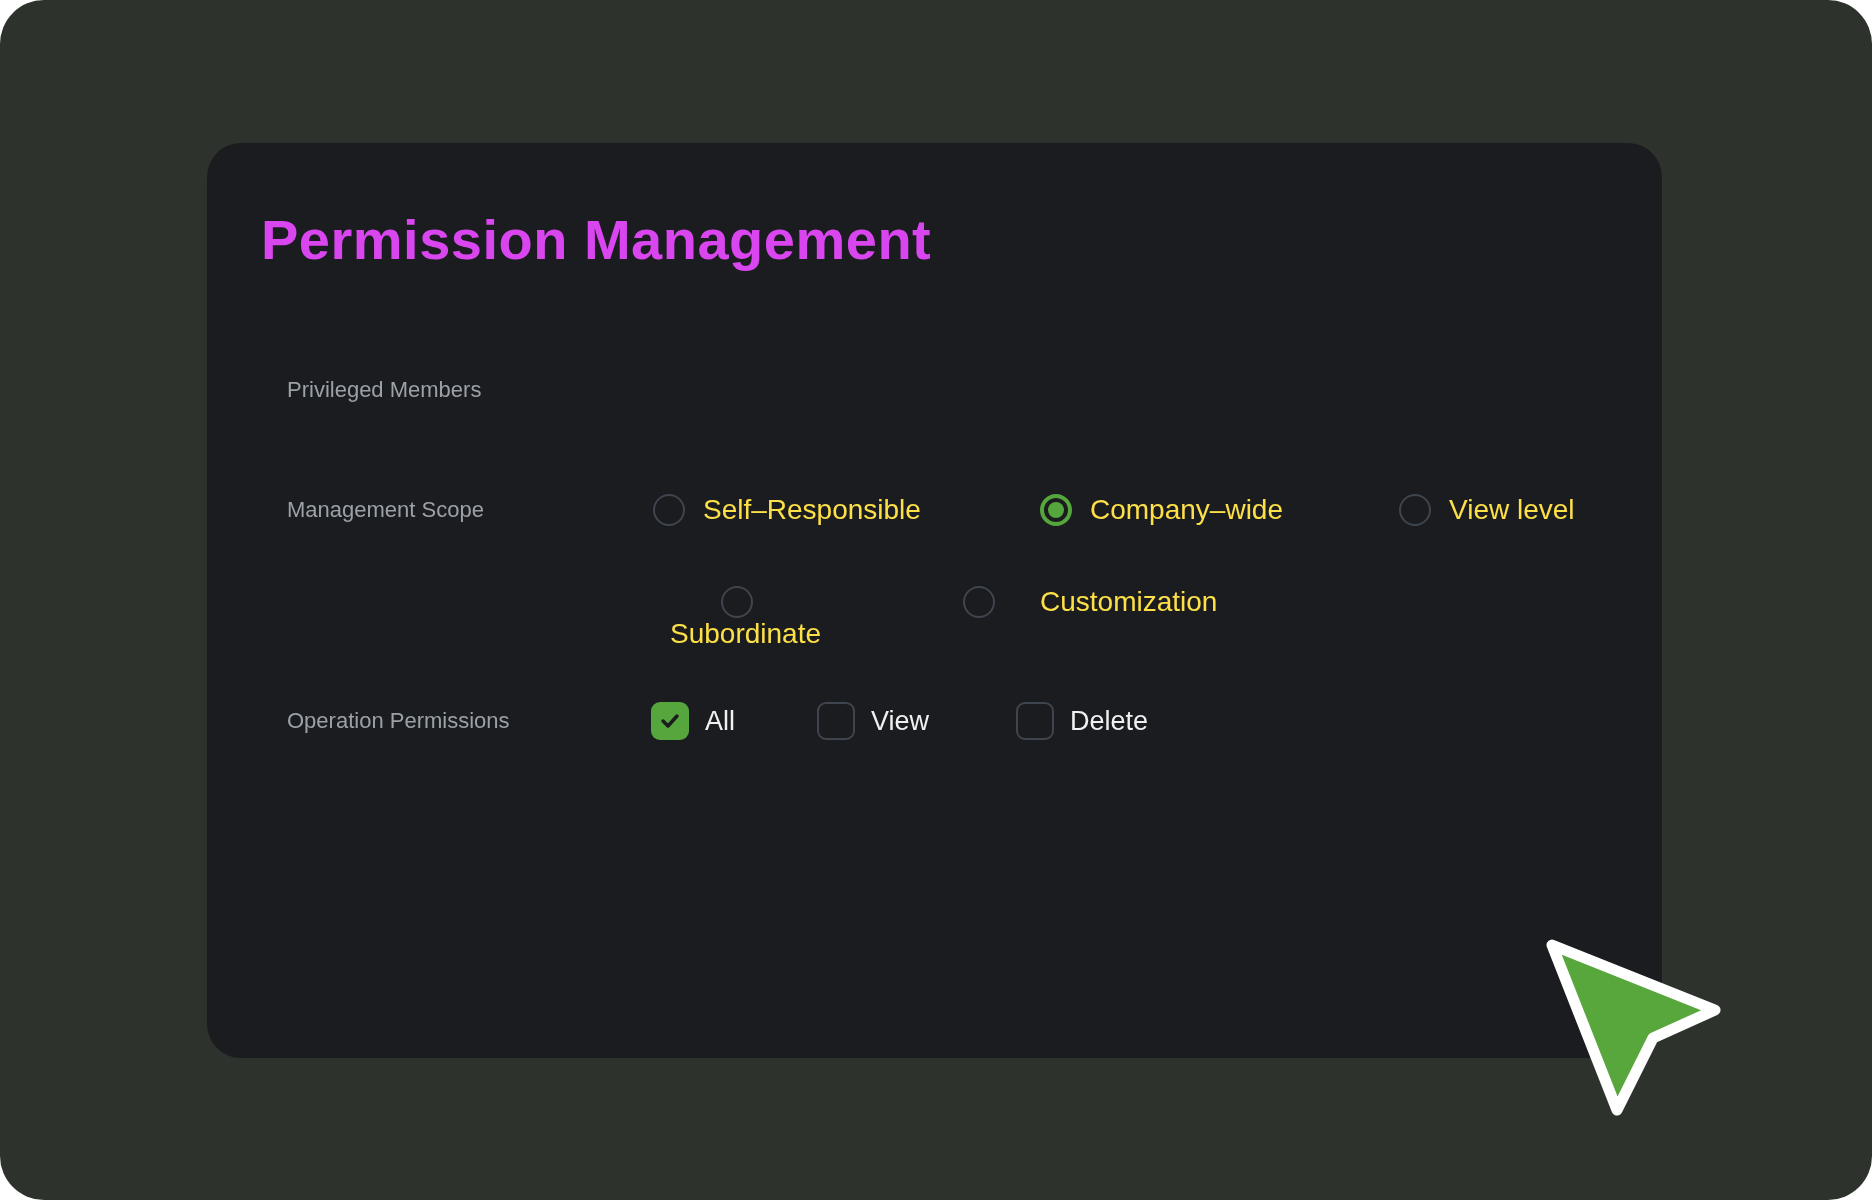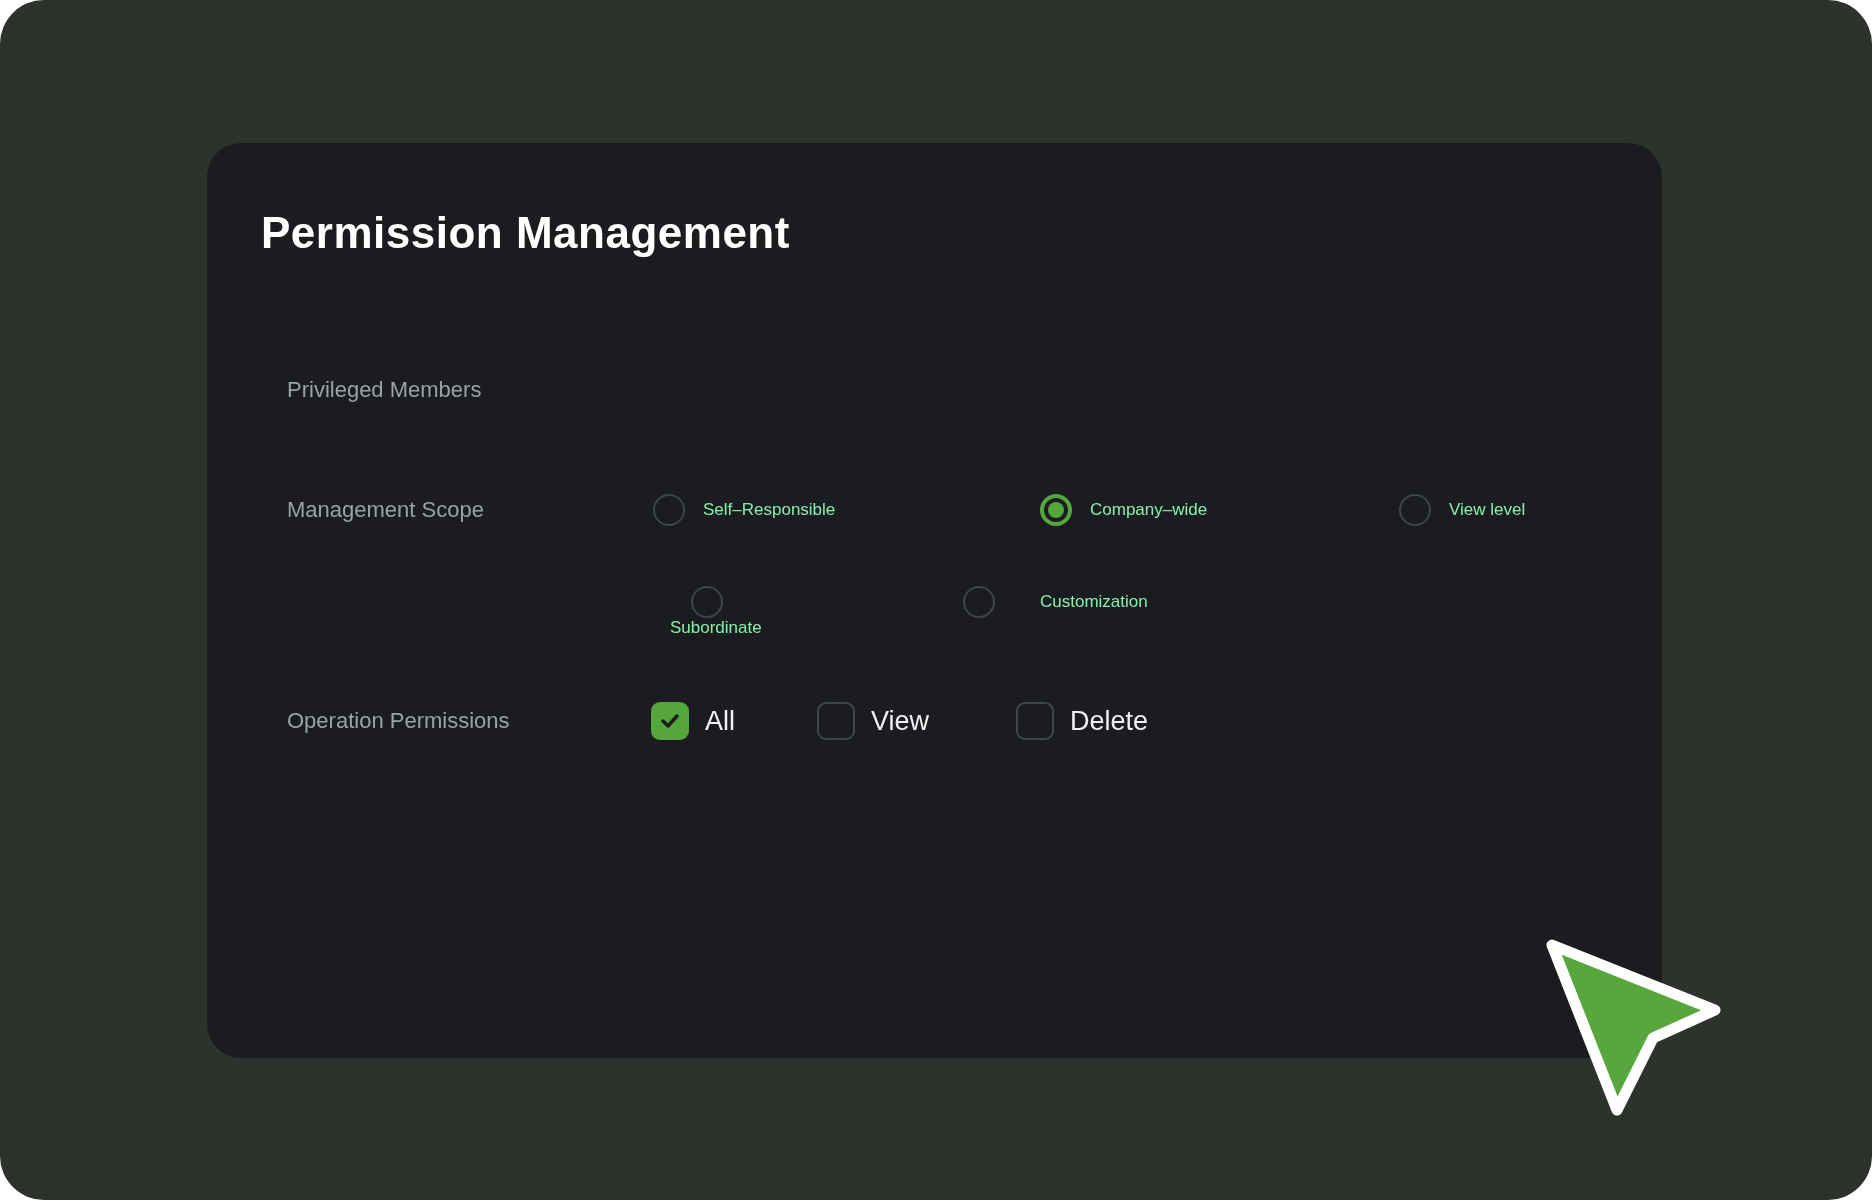--- a/index.html
+++ b/index.html
@@ -17,22 +17,22 @@
     overflow: hidden;
   }
   .panel {
     position: absolute; left: 207px; top: 143px;
     width: 1455px; height: 915px;
     background: #1b1c1f;
     border-radius: 34px;
   }
   .panel-title {
     position: absolute; left: 54px; top: 66px;
-    font-size: 44px; font-weight: 700; letter-spacing: 0.5px;
-    color: #ffffff; line-height: 1.1;
+    font-size: 56px; font-weight: 700; letter-spacing: 0.5px;
+    color: #d946ef; line-height: 1.1;
   }
   .field-label {
     position: absolute; left: 80px;
     font-size: 22px; color: #9ba1a9; line-height: 32px;
     white-space: nowrap;
   }
   .label-privileged { top: 231px; }
   .label-scope { top: 351px; }
   .label-operation { top: 562px; }
 
@@ -65,21 +65,21 @@
   }
   .radio-option.selected .radio-circle {
     border: 4px solid #55a63c;
   }
   .radio-option.selected .radio-circle::after {
     content: ""; width: 16px; height: 16px;
     border-radius: 50%; background: #55a63c;
   }
   .radio-label {
     margin-left: 18px;
-    font-size: 17px; color: #86efac;
+    font-size: 28px; color: #fde047;
   }
 
   .check-option {
     position: absolute;
     display: flex; align-items: center;
     cursor: pointer; white-space: nowrap;
   }
   .check-box {
     width: 38px; height: 38px; flex: 0 0 auto;
     border-radius: 9px;

